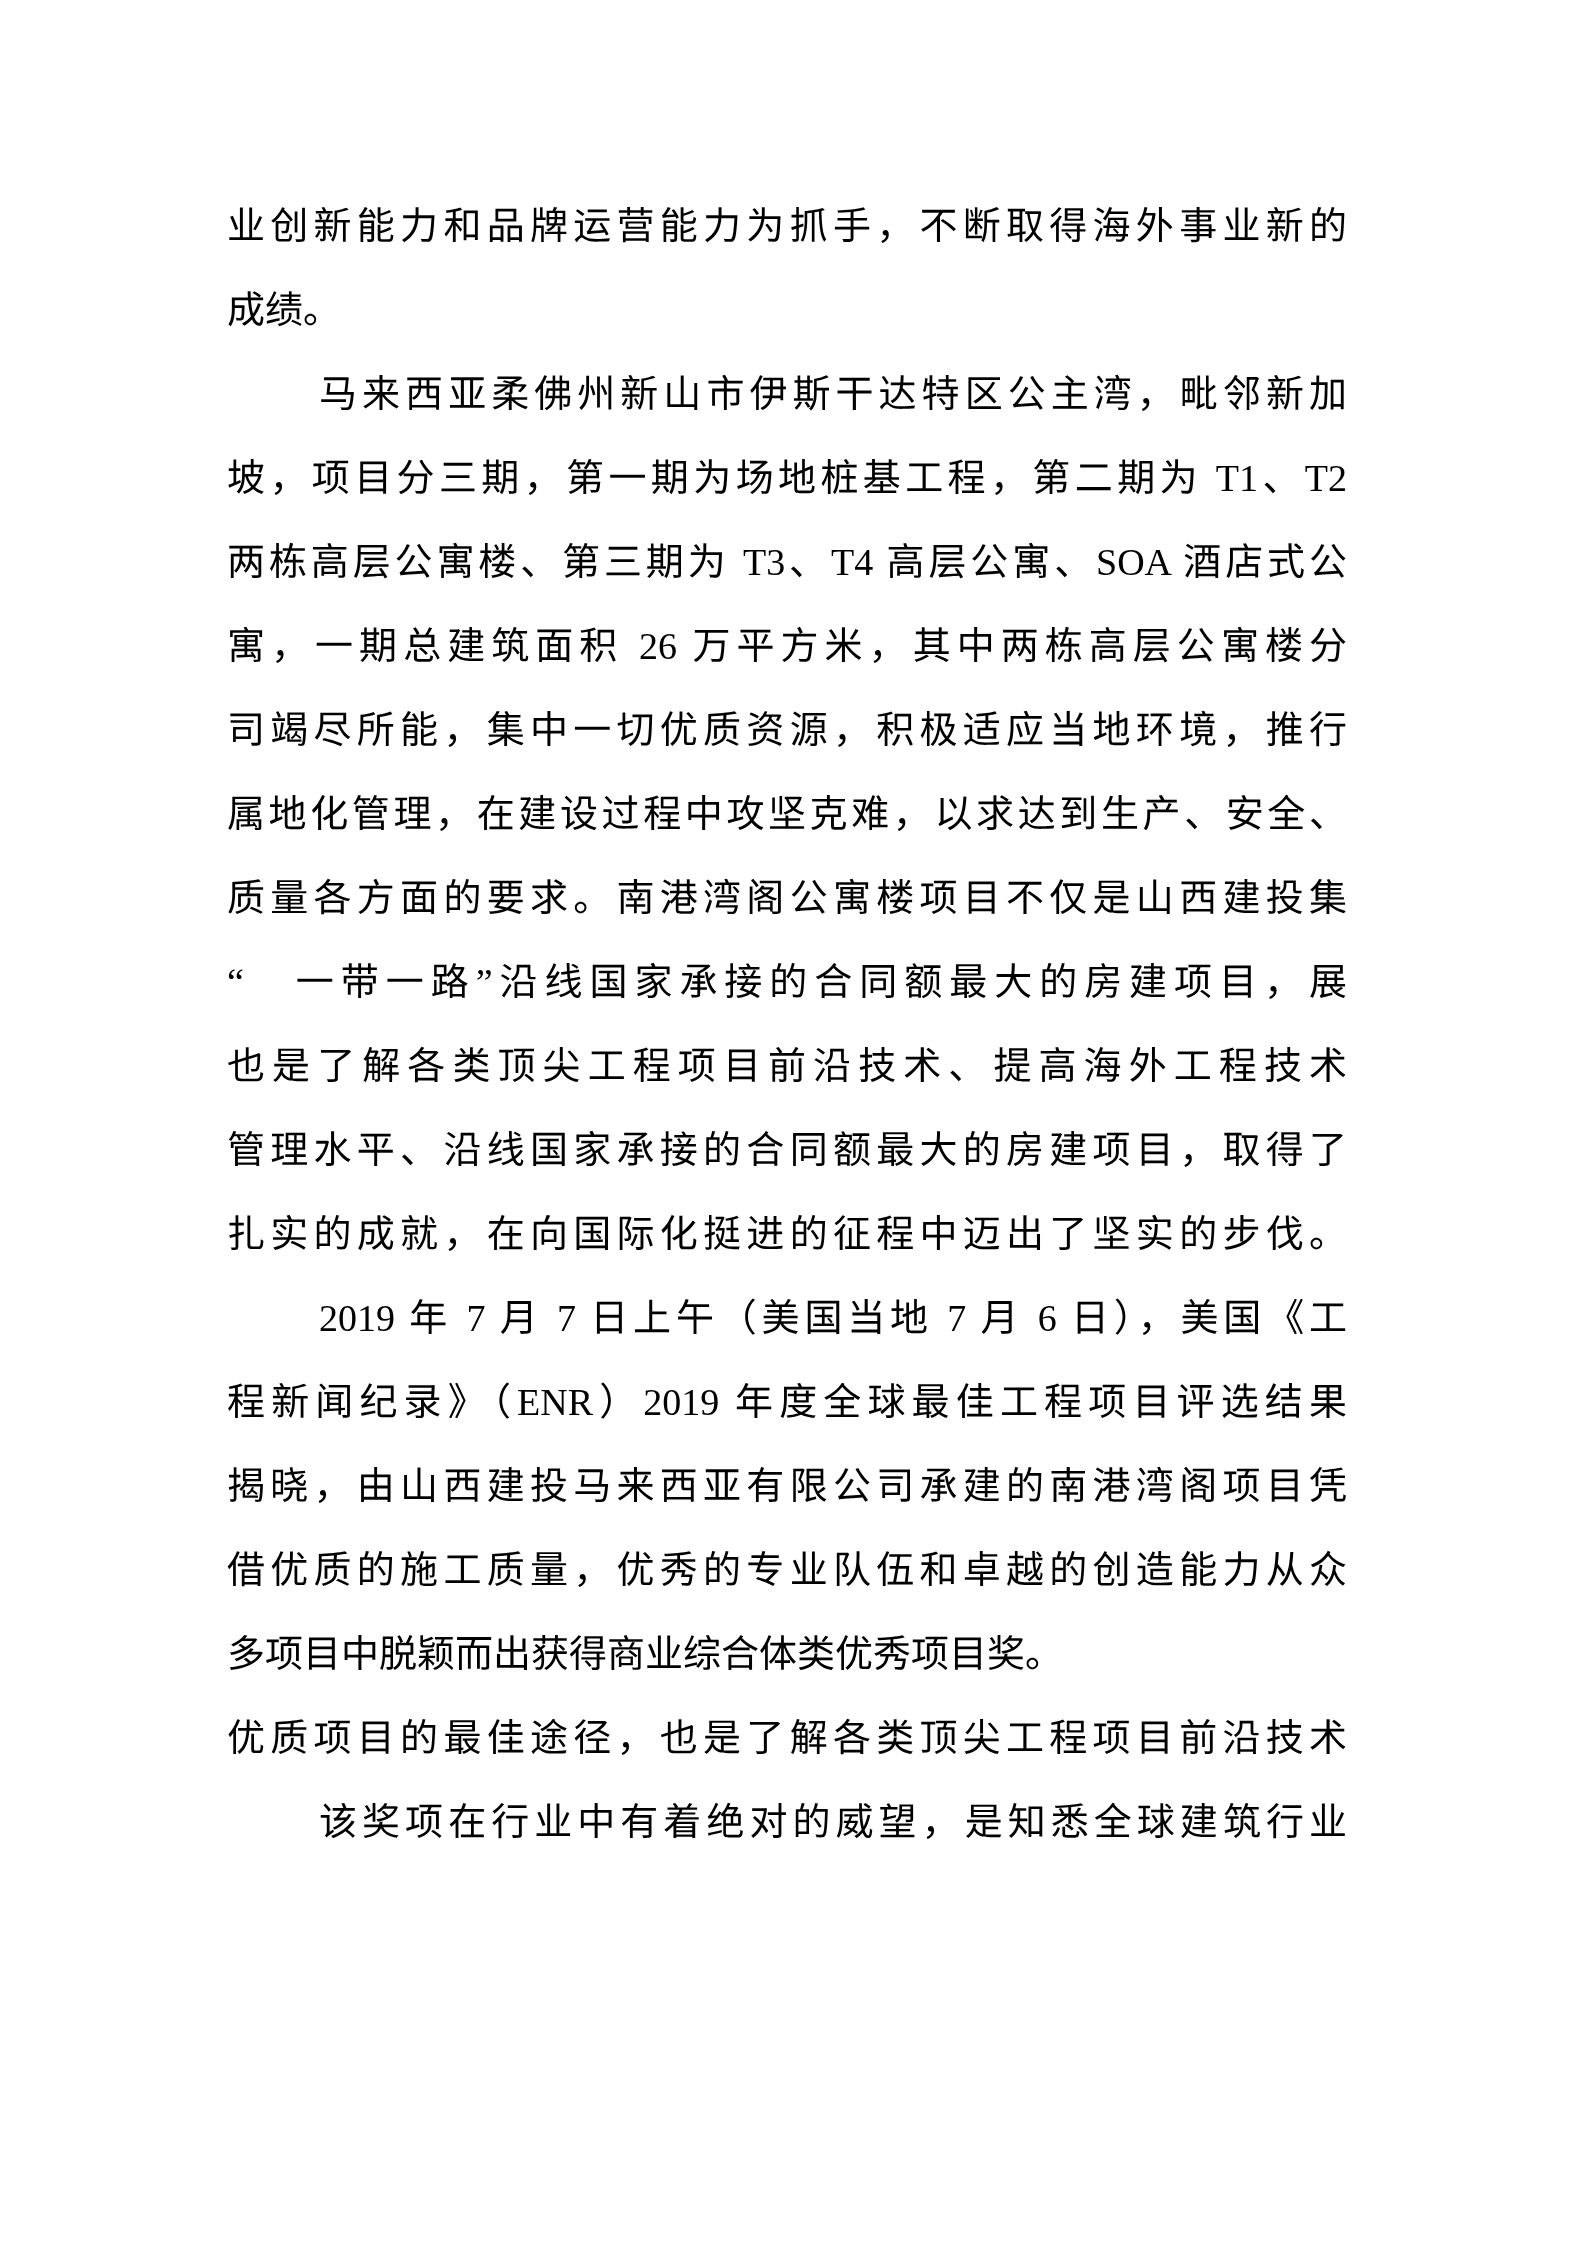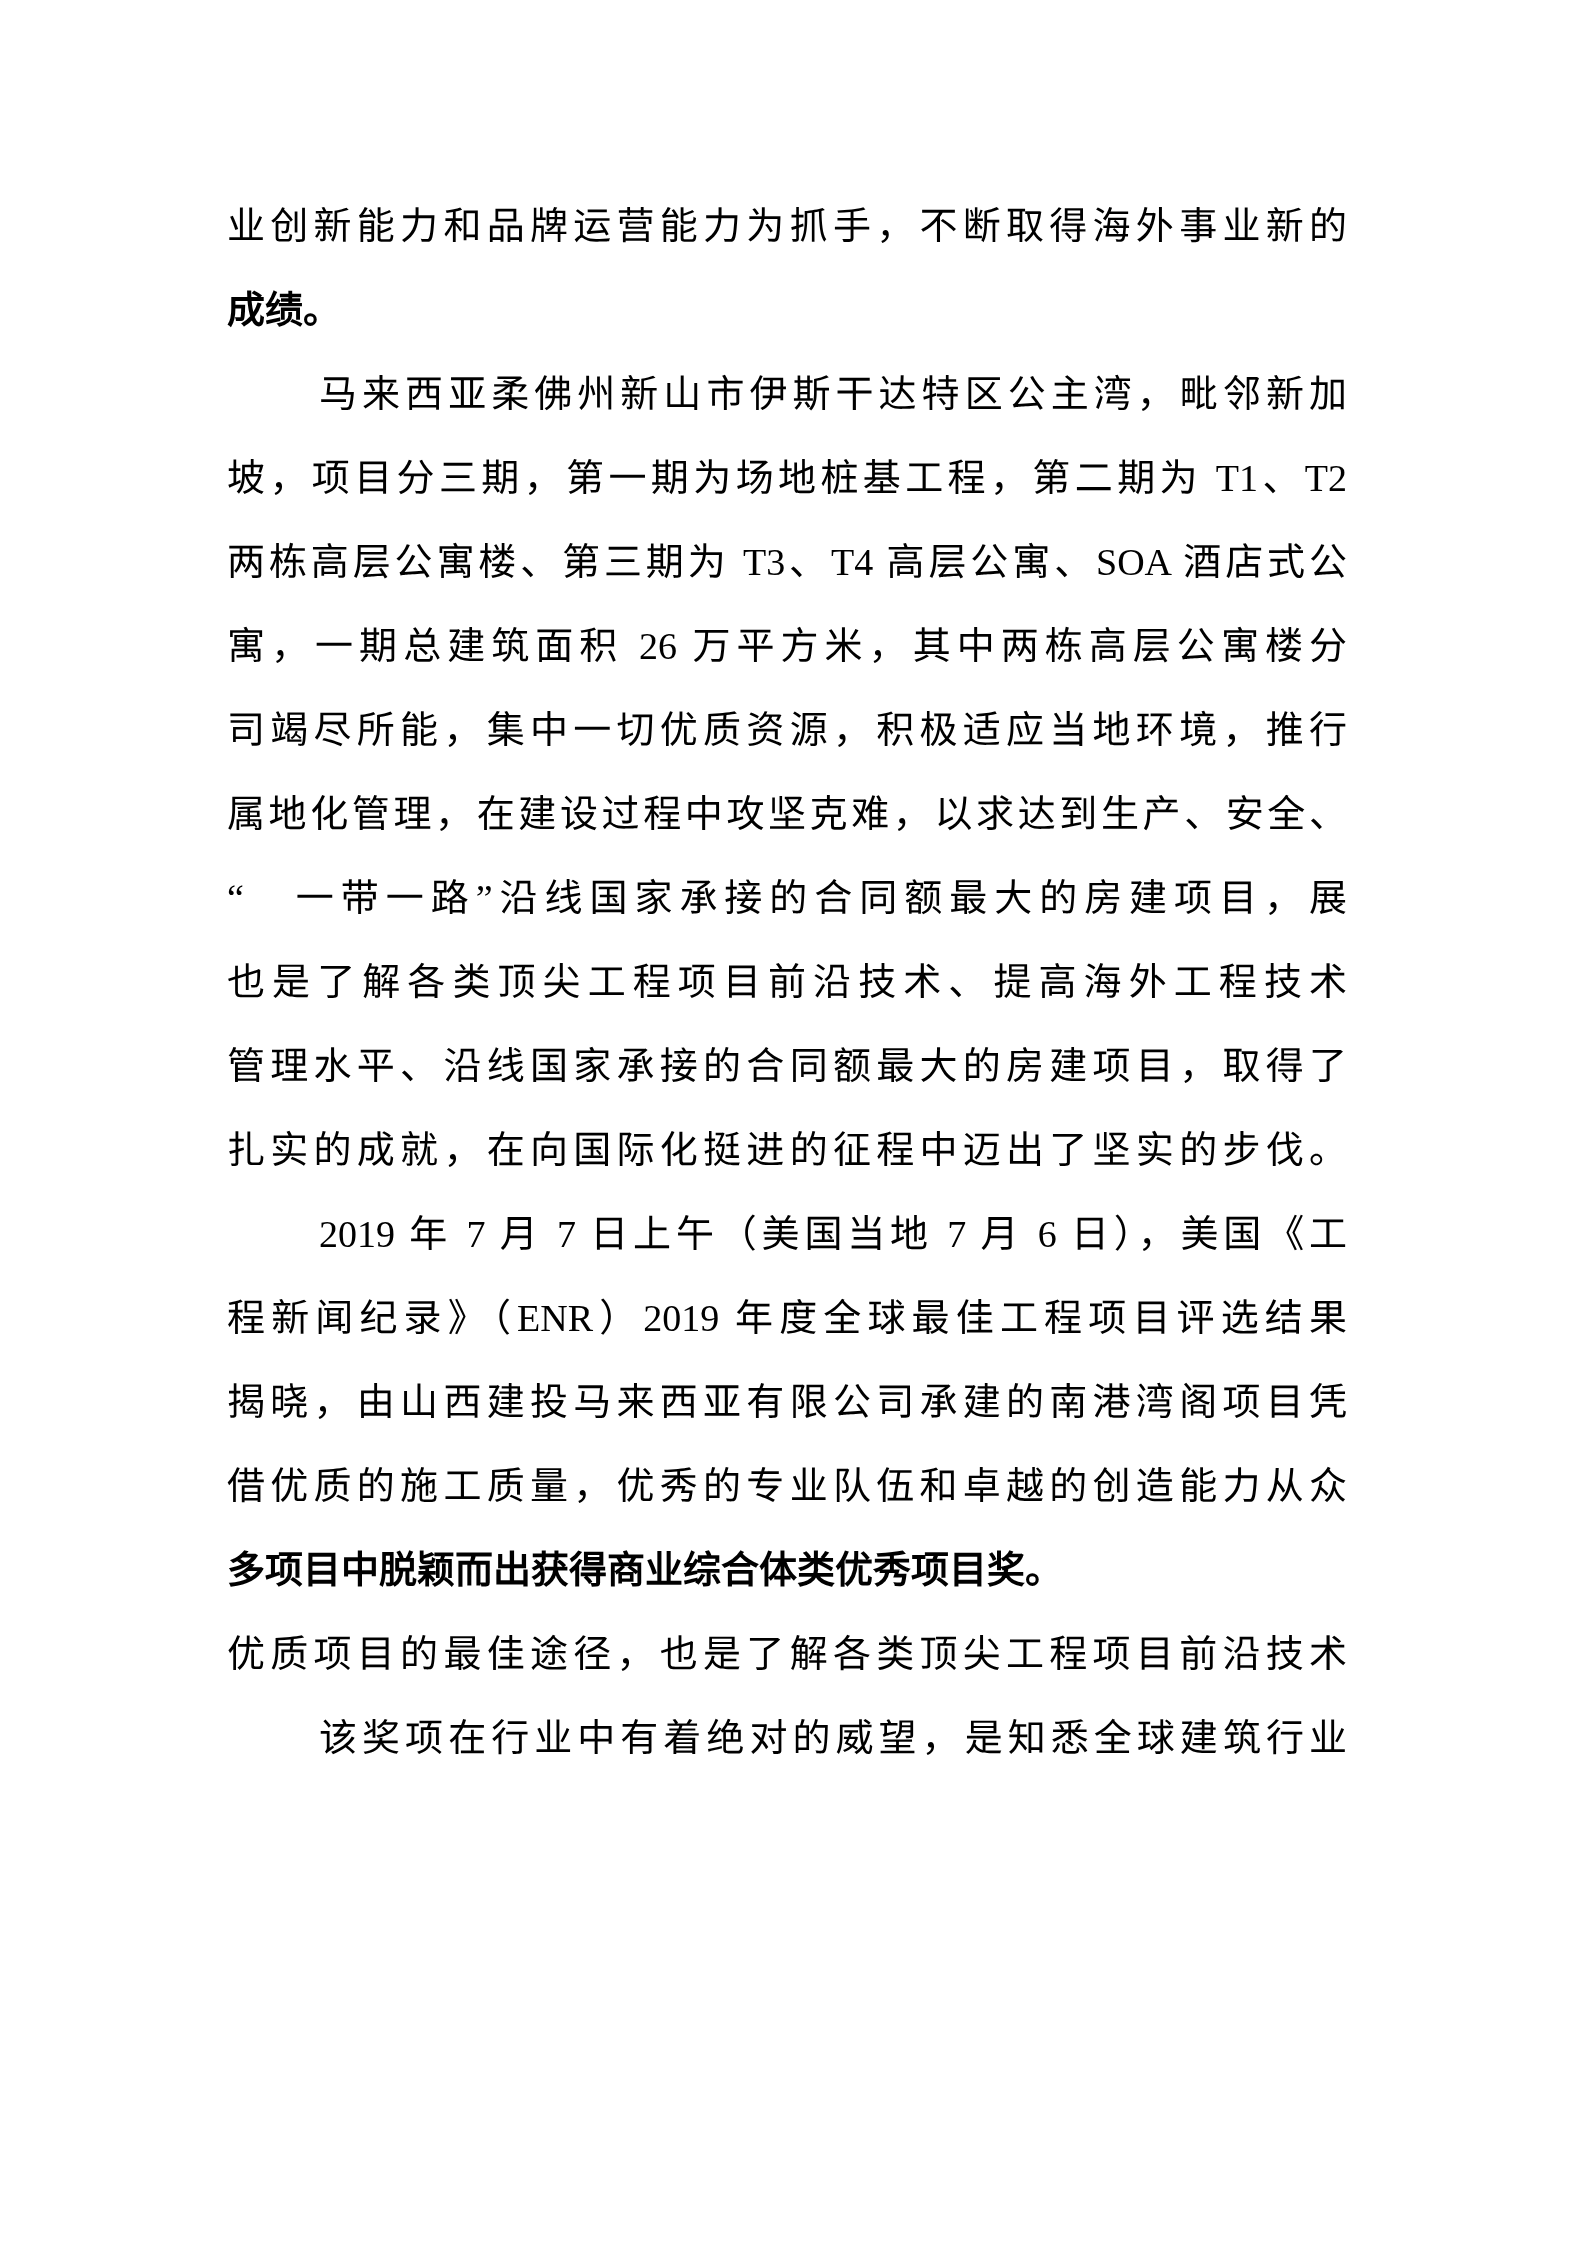--- a/index.html
+++ b/index.html
@@ -28,39 +28,39 @@
     color: #000000;
     text-align: justify;
     text-justify: distribute;
     text-justify: inter-character;
     text-align-last: justify;
     overflow: visible;
   }
   .line.short {
     text-align: center;
     text-align-last: left;
-    font-weight: bold;
   }
   .line.indent {
     text-indent: 92px;
   }
 </style>
 </head>
 <body>
 
 <main class="page">
   <div class="content">
     <div class="line">业创新能力和品牌运营能力为抓手，不断取得海外事业新的</div>
     <div class="line short">成绩。</div>
     <div class="line indent">马来西亚柔佛州新山市伊斯干达特区公主湾，毗邻新加</div>
     <div class="line">坡，项目分三期，第一期为场地桩基工程，第二期为 T1、T2</div>
     <div class="line">两栋高层公寓楼、第三期为 T3、T4 高层公寓、SOA 酒店式公</div>
     <div class="line">寓，一期总建筑面积 26 万平方米，其中两栋高层公寓楼分</div>
     <div class="line">司竭尽所能，集中一切优质资源，积极适应当地环境，推行</div>
     <div class="line">属地化管理，在建设过程中攻坚克难，以求达到生产、安全、</div>
+    <div class="line">质量各方面的要求。南港湾阁公寓楼项目不仅是山西建投集</div>
     <div class="line">“　一带一路”沿线国家承接的合同额最大的房建项目，展</div>
     <div class="line">也是了解各类顶尖工程项目前沿技术、提高海外工程技术</div>
     <div class="line">管理水平、沿线国家承接的合同额最大的房建项目，取得了</div>
     <div class="line">扎实的成就，在向国际化挺进的征程中迈出了坚实的步伐。</div>
     <div class="line indent">2019 年 7 月 7 日上午（美国当地 7 月 6 日），美国《工</div>
     <div class="line">程新闻纪录》（ENR）2019 年度全球最佳工程项目评选结果</div>
     <div class="line">揭晓，由山西建投马来西亚有限公司承建的南港湾阁项目凭</div>
     <div class="line">借优质的施工质量，优秀的专业队伍和卓越的创造能力从众</div>
     <div class="line short">多项目中脱颖而出获得商业综合体类优秀项目奖。</div>
     <div class="line">优质项目的最佳途径，也是了解各类顶尖工程项目前沿技术</div>

